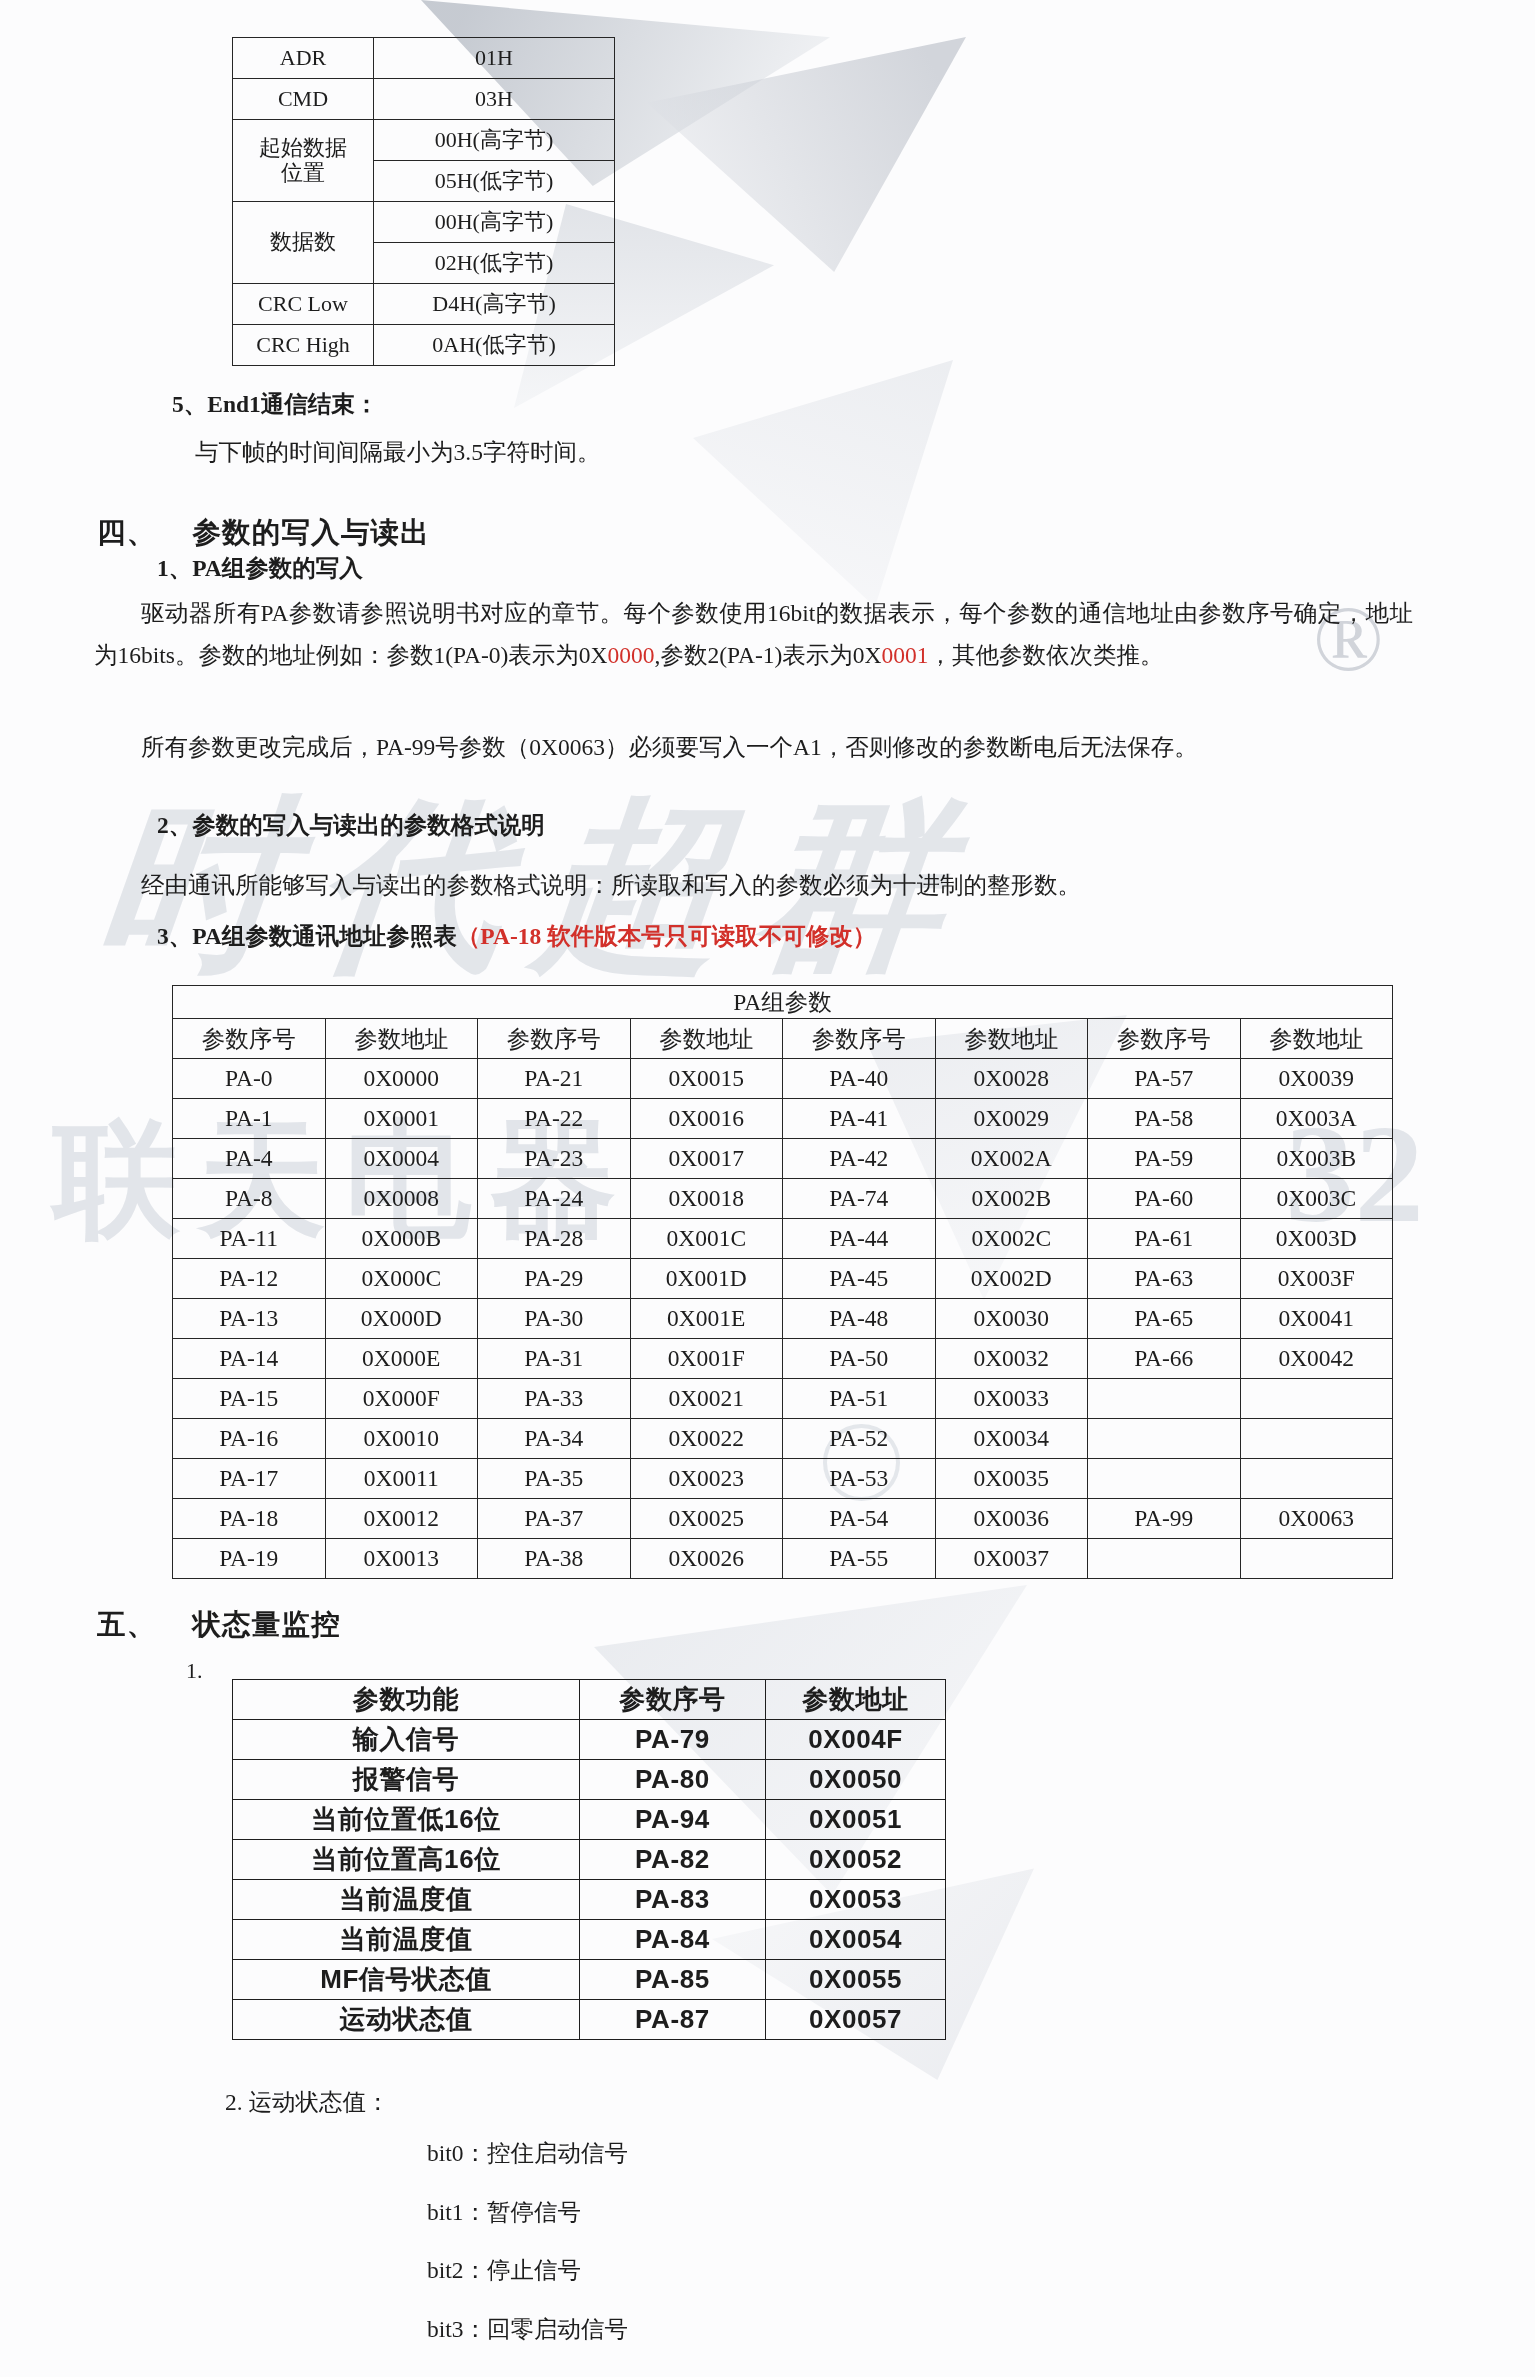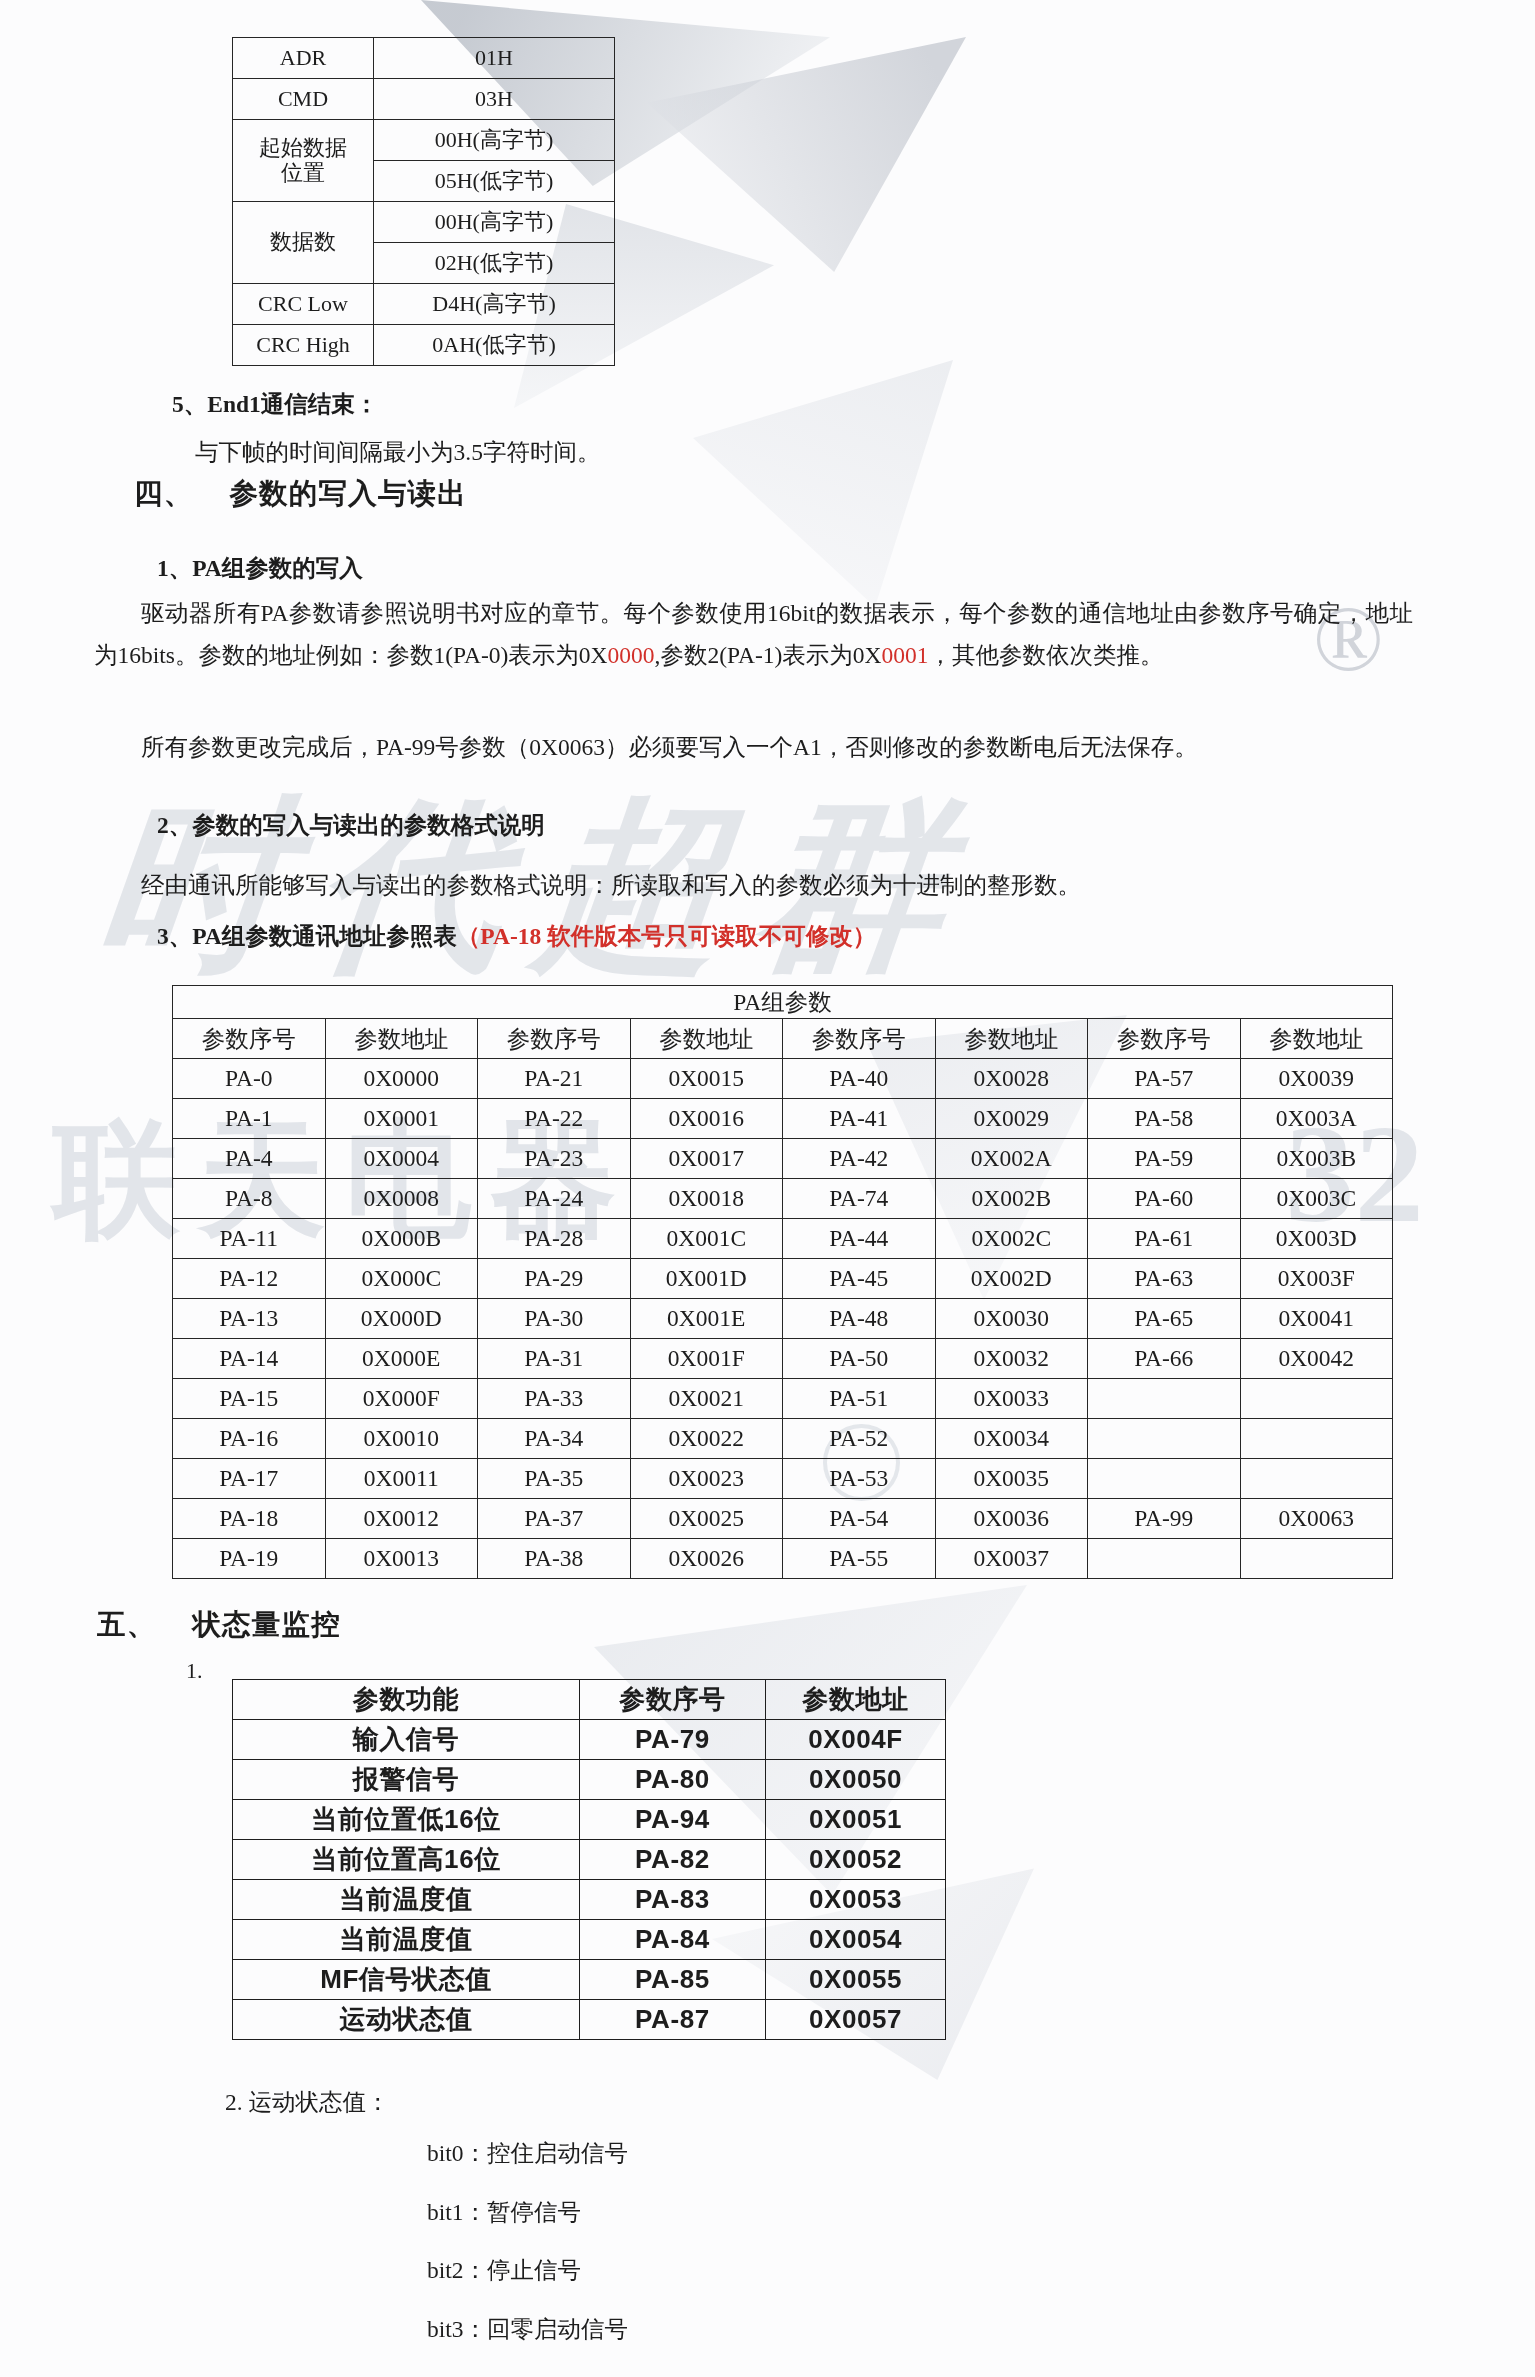--- a/index.html
+++ b/index.html
@@ -77,21 +77,21 @@
   
   .h-sub   { font-weight:bold; font-size:23.5px; line-height:27px; }
   .h-major { font-weight:bold; font-size:28.5px; line-height:32px; letter-spacing:1.2px; }
   .h-major .num { margin-right:36px; }
   .body-text { font-size:23.5px; line-height:28.5px; }
   .para { font-size:23.5px; line-height:42px; width:1319px; text-indent:47px; text-align:justify; }
   .red { color:#d2302a; }
 
   #end1-h  { left:172px; top:391px;text-align:center; }
   #end1-b  { left:195px; top:438px; }
-  #sec4-h  { left:97px; top:478px;margin-left:37px; }
+  #sec4-h  { left:97px; top:517px; }
   #sub1    { left:157px; top:555px; }
   #para1   { left:94px; top:592px; }
   #para2   { left:94px; top:726px; }
   #sub2    { left:157px; top:812px; }
   #para3   { left:94px; top:864px; }
   #sub3    { left:157px; top:923px; }
   #sec5-h  { left:97px; top:1609px; }
   #item1   { left:186px; top:1657px; font-size:22px; }
   #item2   { left:225px; top:2088px; }
   #bits    { left:427px; top:2142px; font-size:23.5px; }

